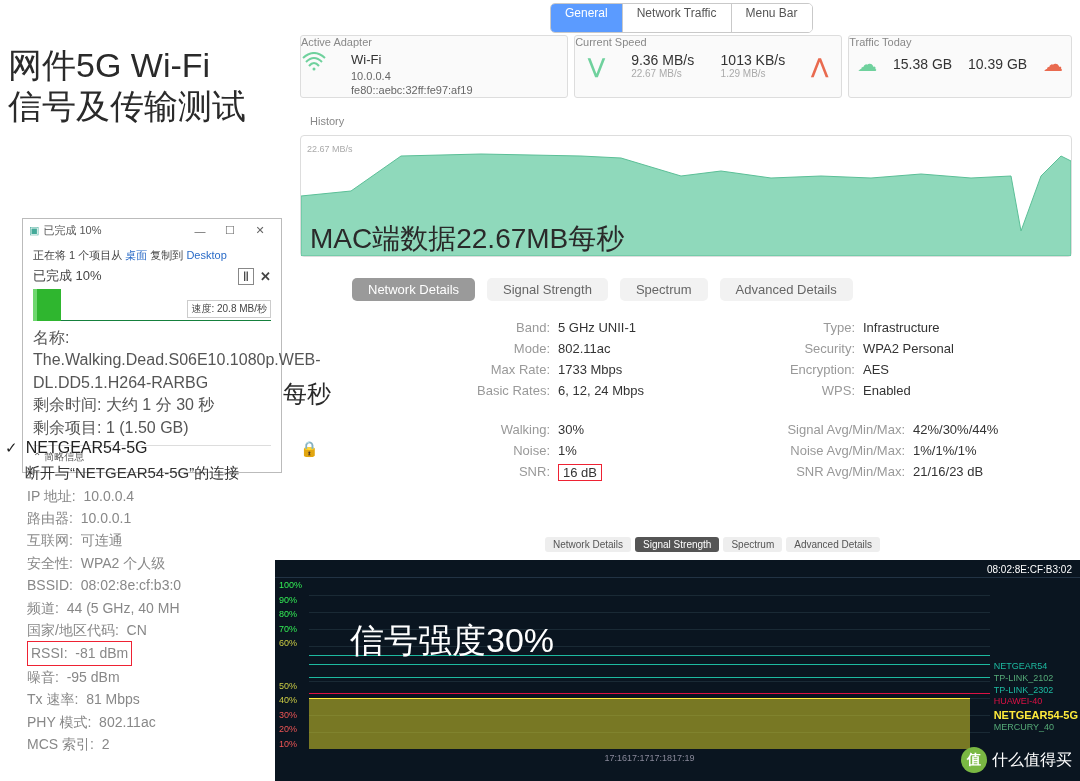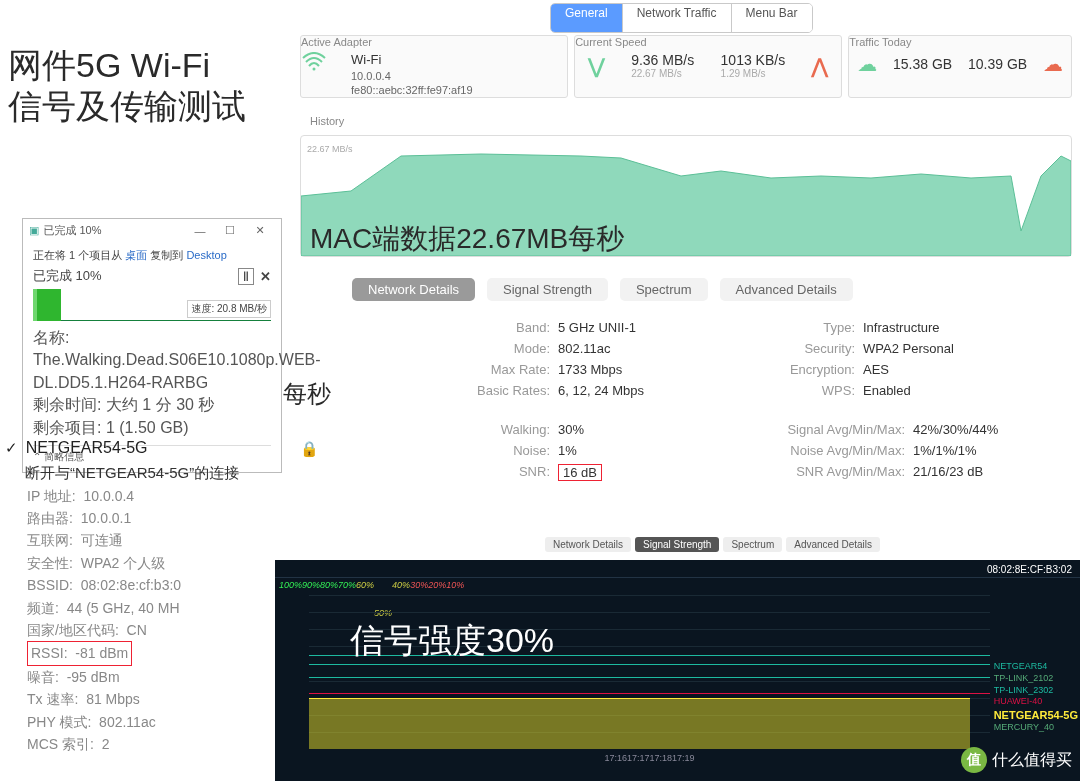--- a/index.html
+++ b/index.html
@@ -81,21 +81,21 @@
   .check { color: #222; margin-right: 4px; }
   .lock { position: absolute; left: 295px; top: 2px; color: #555; }
   .disconnect { color: #333; font-size: 15px; margin-left: 20px; }
   .wifi-kv { margin-left: 22px; font-size: 14px; }
   .rssi-box { border: 1px solid #e23; display: inline-block; padding: 0 3px; }
 
   
   .signal-chart { position: absolute; top: 560px; left: 275px; right: 0; bottom: 0; background: #0a1520; }
   .signal-header { text-align: right; color: #fff; font-size: 10px; padding: 4px 8px 2px; border-bottom: 1px solid #234; }
   .signal-body { position: relative; height: 185px; }
-  .y-labels { position: absolute; left: 4px; top: 0; bottom: 0; display: flex; flex-direction: row; justify-content: space-between; font-size: 9px; padding: 2px 0 14px; font-style: italic; }
+  .y-labels { position: absolute; left: 4px; top: 0; bottom: 0; display: flex; flex-direction: column; justify-content: space-between; font-size: 9px; padding: 2px 0 14px; }
   .y-labels div:nth-child(1){color:#3e5;} .y-labels div:nth-child(2){color:#3e5;} .y-labels div:nth-child(3){color:#3e5;} .y-labels div:nth-child(4){color:#3e5;}
   .y-labels div:nth-child(5){color:#cc4;} .y-labels div:nth-child(6){color:#cc4;margin-top:28px;} .y-labels div:nth-child(7){color:#cc4;}
   .y-labels div:nth-child(8){color:#e55;} .y-labels div:nth-child(9){color:#e55;} .y-labels div:nth-child(10){color:#e55;}
   .chart-area { position: absolute; left: 34px; right: 90px; top: 0; bottom: 14px; }
   .grid-line { position: absolute; left: 0; right: 0; height: 1px; background: #1a2a35; }
   .fill-yellow { position: absolute; left: 0; right: 3%; bottom: 0; top: 70%; background: rgba(230,220,40,0.5); border-top: 1.5px solid #ffeb3b; }
   .line-teal { position: absolute; left: 0; right: 0; height: 1px; background: #1db9a0; }
   .line-red { position: absolute; left: 0; right: 0; height: 1px; background: #d14; }
   .x-labels { position: absolute; left: 34px; right: 90px; bottom: 0; display: flex; justify-content: center; font-size: 9px; color: #889; }
   .legend-r { position: absolute; right: 2px; top: 45%; font-size: 9px; line-height: 1.3; }

